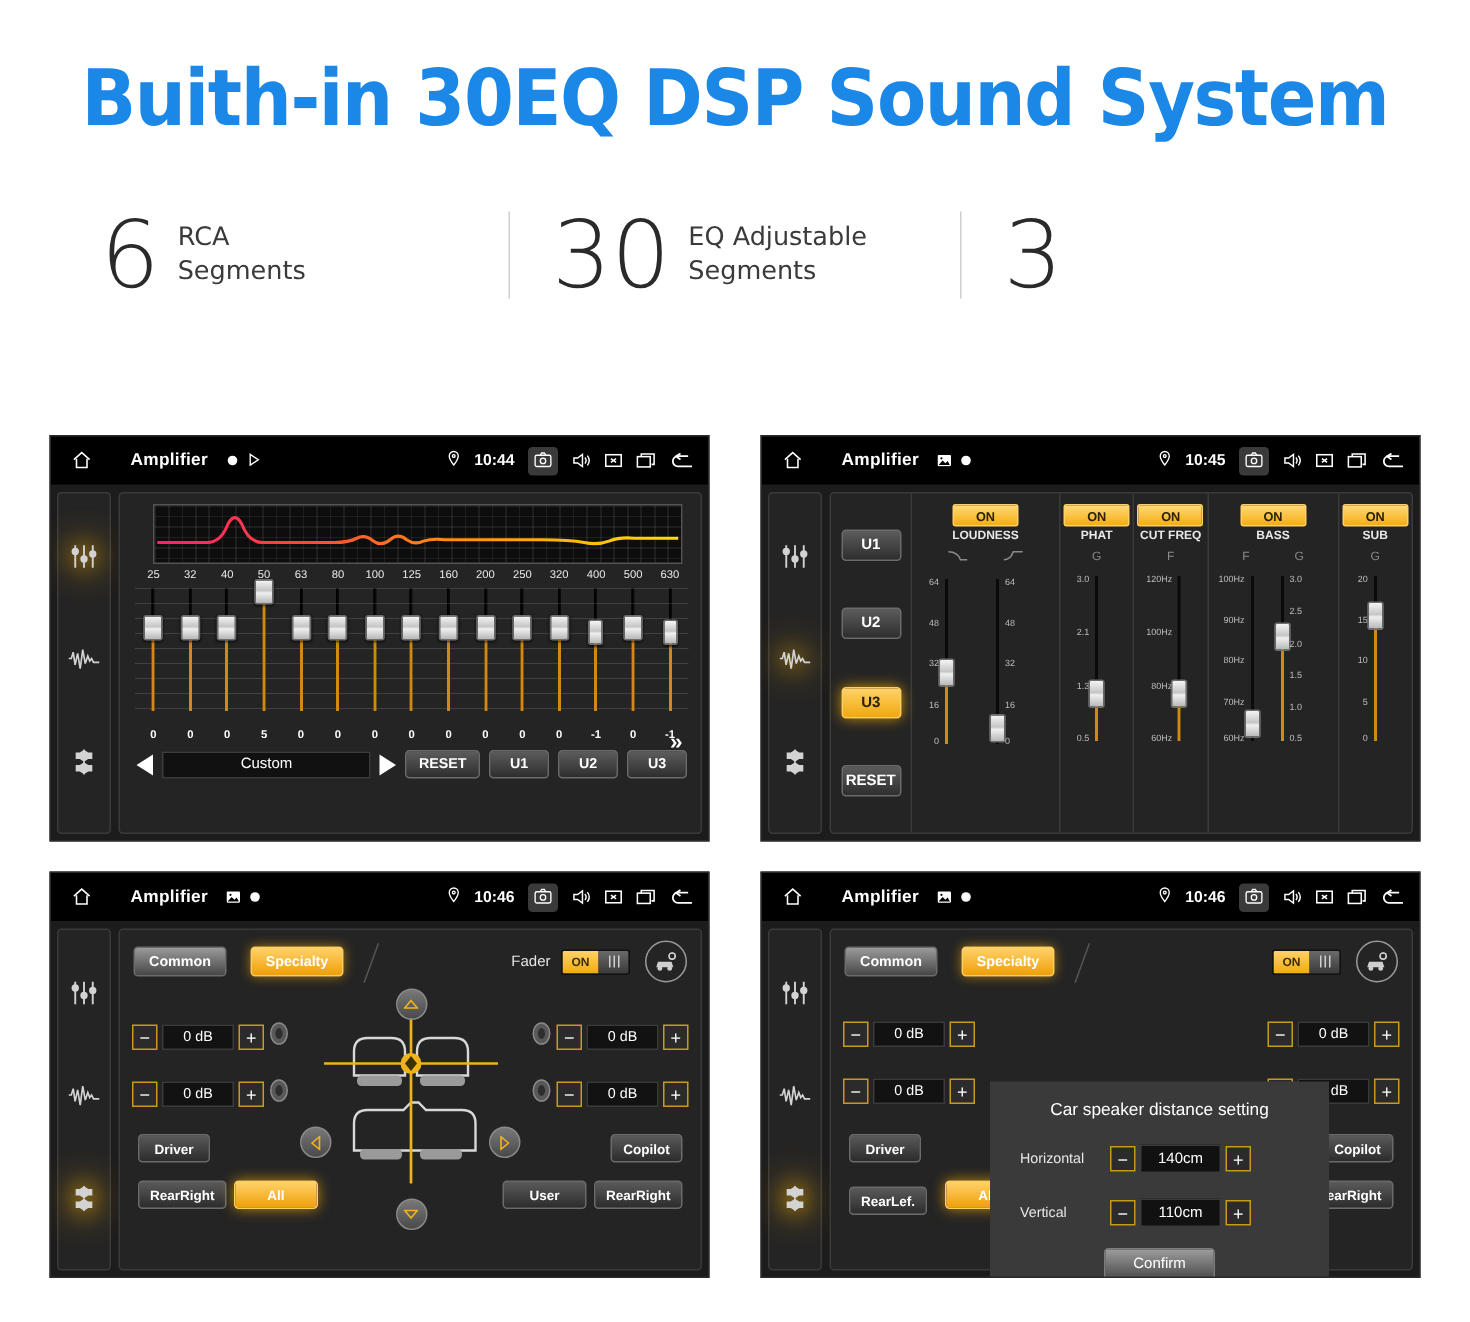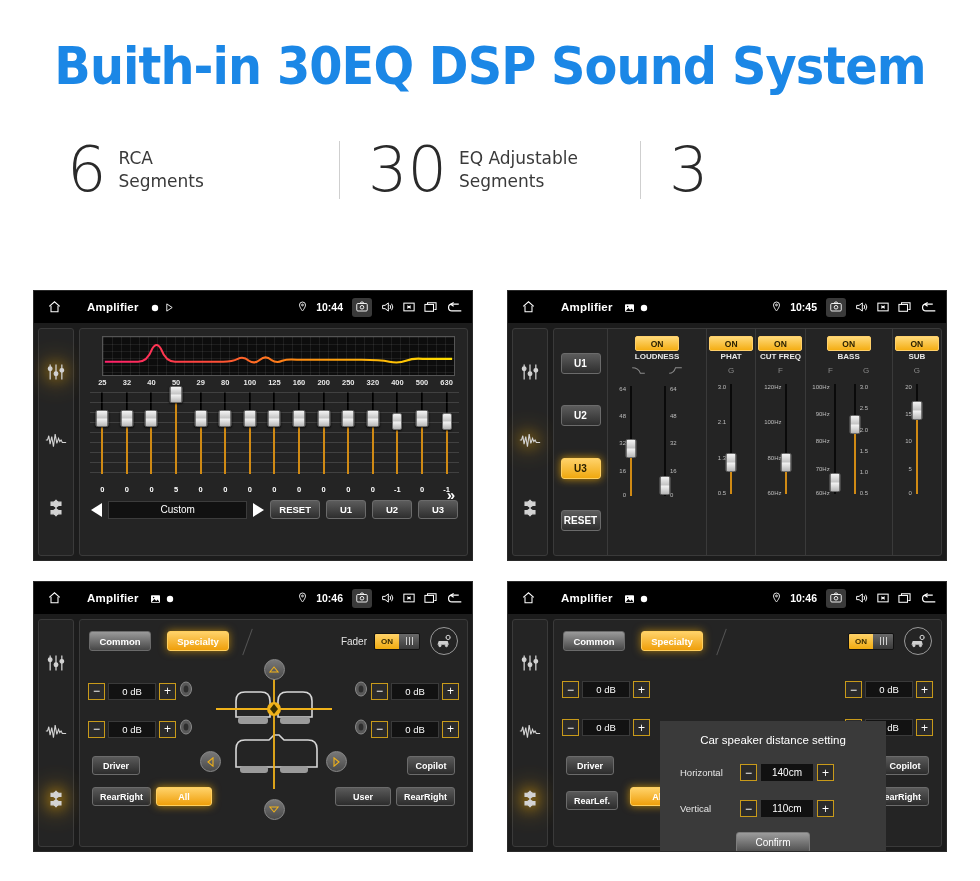--- a/index.html
+++ b/index.html
@@ -124,21 +124,21 @@
     position: absolute; inset: 0;
     background-image:
       repeating-linear-gradient(to right, rgba(255,255,255,.07) 0 1px, transparent 1px 9px),
       repeating-linear-gradient(to bottom, rgba(255,255,255,.07) 0 1px, transparent 1px 7px);
   }
   .eq-freqs {
     display: flex; margin: 2px 8px 0 10px;
   }
   .eq-freqs span {
     flex: 1; text-align: center; color: #e8e8e8;
-    font-size: 7.5px; font-weight: bold;
+    font-size: 7.5px; font-weight: normal;
   }
   .faders { display: flex; margin: 3px 8px 0 10px; position: relative; height: 94px; }
   .fader { flex: 1; position: relative; }
   .fader .track {
     position: absolute; left: 50%; top: 2px; width: 2px; height: 82px;
     background: #0a0a0a; transform: translateX(-50%);
     border-left: 1px solid #000;
   }
   .fader .fill {
     position: absolute; left: 50%; width: 2px; background: #d08a14;
@@ -473,21 +473,21 @@
               </defs>
             <path d="M2 26 L38 26 Q48 26 53 13 Q58 4 63 13 Q68 26 78 26 L130 26 Q140 26 146 23 Q152 20 158 25 Q164 29 170 24 Q176 19 182 24 Q188 28 194 25 Q200 23 210 24 L280 24 Q300 24 310 26 Q320 28 328 25 Q336 22 346 23 L378 23" fill="none" stroke="url(#eqgrad)" stroke-width="2.2"></path>
           </svg>
         </div>
 
         <div class="eq-freqs">
           <span>25</span>
           <span>32</span>
           <span>40</span>
           <span>50</span>
-          <span>29</span>
+          <span>63</span>
           <span>80</span>
           <span>100</span>
           <span>125</span>
           <span>160</span>
           <span>200</span>
           <span>250</span>
           <span>320</span>
           <span>400</span>
           <span>500</span>
           <span>630</span>

